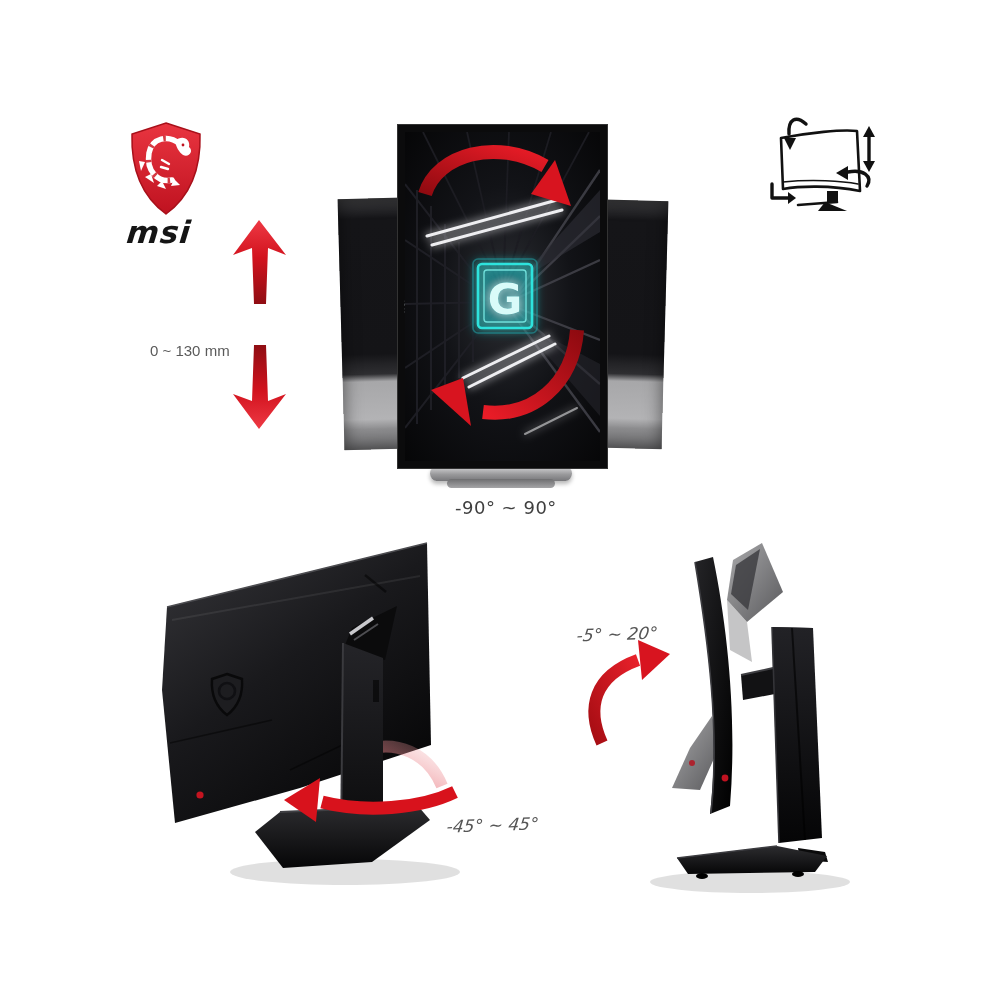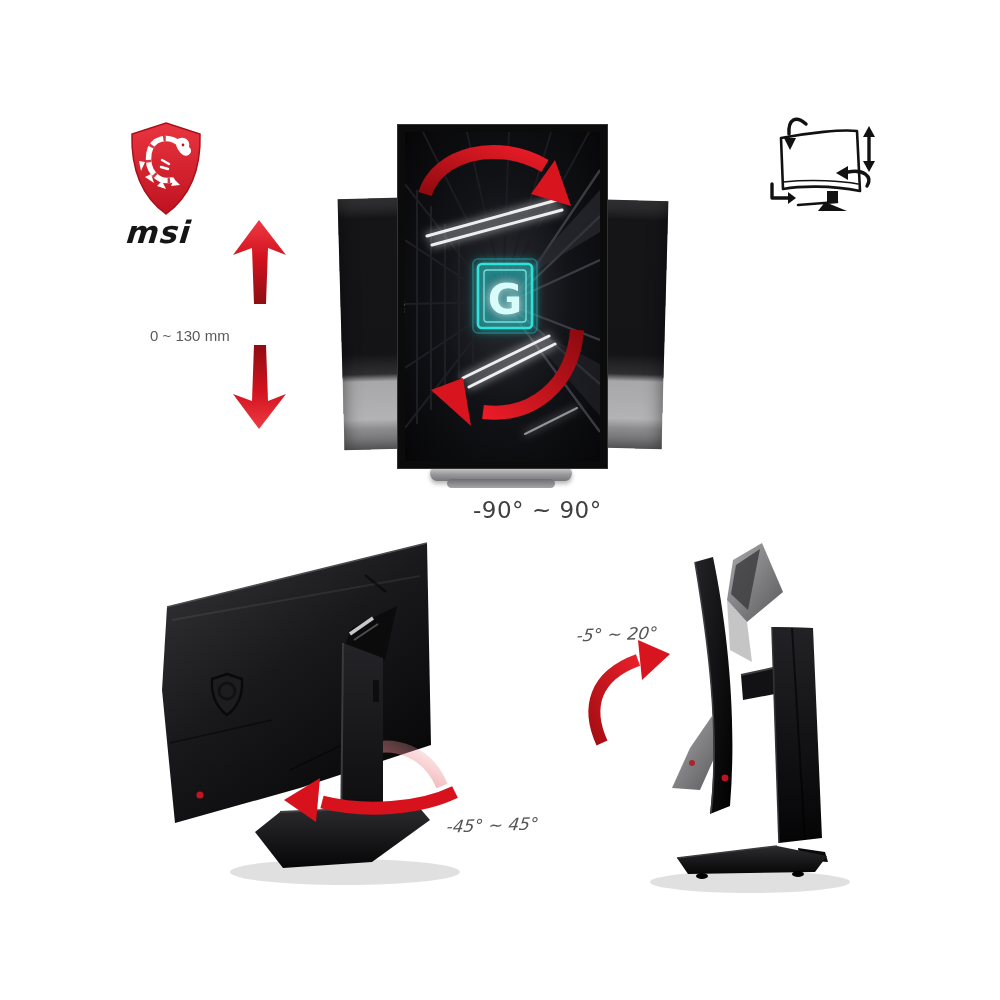--- a/index.html
+++ b/index.html
@@ -57,21 +57,21 @@
   <svg class="abs" style="left:231px;top:344px;" width="56" height="86" viewBox="0 0 56 86">
     <defs>
         <linearGradient id="dng" x1="0" y1="0" x2="0" y2="1">
       <stop offset="0" stop-color="#8f0d13"></stop>
           <stop offset=".55" stop-color="#d2131e"></stop>
           <stop offset="1" stop-color="#ee3944"></stop>
     </linearGradient>
       </defs>
     <path d="M28,85 L55,50 L37,57 L35,1 L23,1 L21,57 L2,50 Z" fill="url(#dng)"></path>
   </svg>
-  <div class="abs label" style="left:150px;top:327px;font-size:15px;color:#5a5a5a;">0 ~ 130 mm</div>
+  <div class="abs label" style="left:150px;top:342px;font-size:15px;color:#5a5a5a;">0 ~ 130 mm</div>
 
   <div class="abs bgmon" style="left:341px;top:197px;width:165px;height:251px;transform:rotate(-1.6deg);"></div>
   <div class="abs bgmon" style="left:500px;top:199px;width:165px;height:248px;transform:rotate(1.6deg);"></div>
 
   <div class="abs" style="left:430px;top:466px;width:142px;height:15px;border-radius:7px/8px;
         background:linear-gradient(180deg,#d9d9db,#9a9a9c 55%,#77777a);box-shadow:0 3px 4px rgba(0,0,0,.28);"></div>
   <div class="abs" style="left:447px;top:479px;width:108px;height:9px;border-radius:5px;
         background:linear-gradient(180deg,#6e6e70,#a5a5a7);"></div>
 
   <div class="abs" style="left:397px;top:124px;width:211px;height:345px;background:#0b0b0c;
@@ -148,21 +148,21 @@
       </g>
 
       <g>
         <path d="M20,62 C32,22 92,6 140,34" fill="none" stroke="url(#ra1)" stroke-width="14"></path>
         <polygon points="166,74 126,62 150,28" fill="#d8141f"></polygon>
         <path d="M172,198 C168,252 128,286 78,280" fill="none" stroke="url(#ra2)" stroke-width="14"></path>
         <polygon points="26,258 66,294 58,246" fill="#d8141f"></polygon>
       </g>
     </svg>
   </div>
-  <div class="abs angle-label" style="left:473px;top:497px;font-size:23px;letter-spacing:.5px;">-90° ~ 90°</div>
+  <div class="abs angle-label" style="left:455px;top:497px;font-size:18px;letter-spacing:.5px;">-90° ~ 90°</div>
 
   <svg class="abs" style="left:768px;top:110px;" width="132" height="108" viewBox="0 0 132 108">
     <g fill="none" stroke="#111" stroke-width="2.6" stroke-linecap="round" stroke-linejoin="round">
       <path d="M13,28 C40,23 74,19 89,21 L92,81 C62,75 32,76 15,79 Z"></path>
       <path d="M15,72 C45,69 74,71 90,74" stroke-width="1.6"></path>
       <path d="M38,14 C28,5 20,9 21,24" stroke-width="3.4"></path>
       <line x1="101" y1="26" x2="101" y2="52" stroke-width="3.4"></line>
       <path d="M99,76 C105,66 95,59 80,62" stroke-width="3.4"></path>
       <path d="M4,74 L4,88 L22,88" stroke-width="3.4"></path>
       <path d="M30,95 L69,92" stroke-width="2.6"></path>

